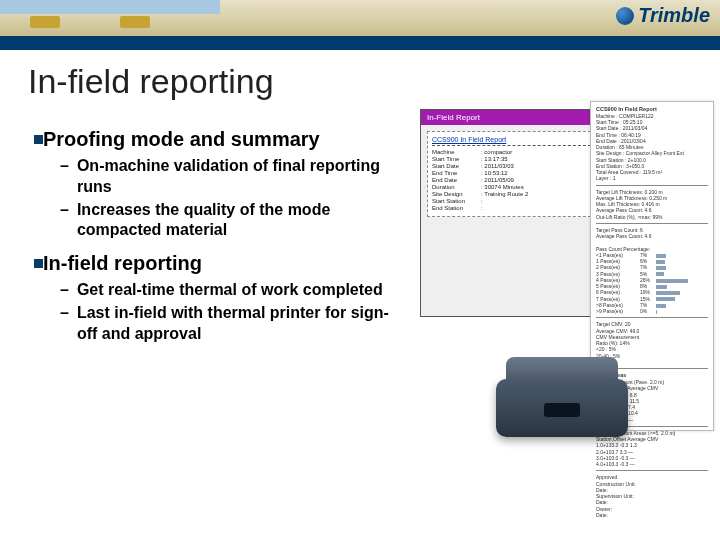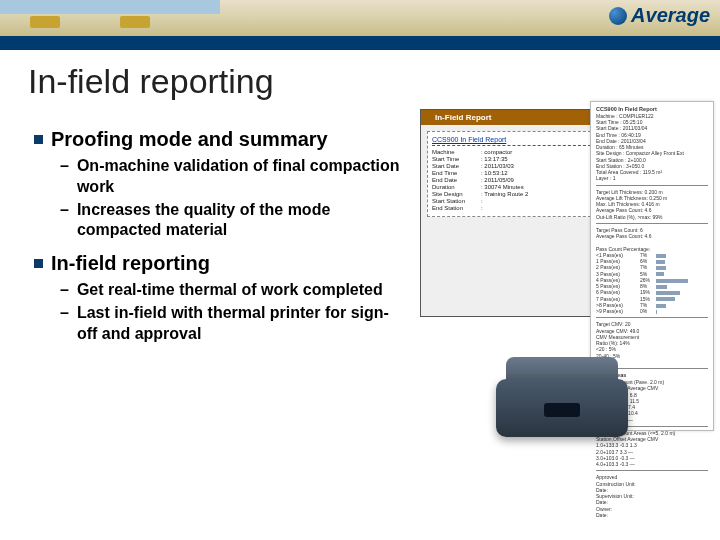--- a/index.html
+++ b/index.html
@@ -11,31 +11,31 @@
   .header .brand{position:absolute;right:10px;top:4px;color:#003b6f;font-weight:bold;font-size:20px;font-style:italic;display:flex;align-items:center;gap:4px;}
   .header .brand .globe{width:18px;height:18px;border-radius:50%;background:radial-gradient(circle at 30% 30%,#4a8fd6,#003b6f);}
   .bluebar{height:14px;background:#003b6f;}
   
   .title{font-size:34px;color:#222;padding:12px 0 4px 28px;font-weight:normal;}
   
   .body{display:flex;padding:8px 6px 0 34px;gap:6px;}
   .col-left{width:374px;}
   ul.lvl1{list-style:none;padding:0;margin:14px 0 0 0;}
   ul.lvl1>li{margin-bottom:6px;}
-  .bullet1{display:flex;align-items:flex-start;gap:8px;}
+  .bullet1{display:flex;align-items:flex-start;gap:0;}
   .sq{width:9px;height:9px;background:#0a3a6a;margin-top:8px;flex-shrink:0;}
   .l1{font-size:20px;font-weight:bold;color:#000;line-height:1.25;}
   ul.lvl2{list-style:none;padding:0;margin:4px 0 10px 26px;}
   ul.lvl2>li{display:flex;gap:8px;margin-bottom:2px;}
   .dash{color:#000;font-size:16px;line-height:1.3;font-weight:bold;}
   .l2{font-size:16px;font-weight:bold;color:#000;line-height:1.3;}
   
   .col-right{width:298px;position:relative;}
   .reportpane{position:absolute;right:104px;top:-4px;width:186px;height:206px;border:1px solid #555;background:#efefef;font-size:6px;color:#222;}
-  .reportpane .titlebar{background:#a16207;color:#fff;font-size:8px;font-weight:bold;padding:3px 14px;}
+  .reportpane .titlebar{background:#a21caf;color:#fff;font-size:8px;font-weight:normal;padding:3px 6px;}
   .reportpane .body2{background:#fff;margin:6px;border:1px dashed #888;padding:4px;}
   .reportpane .row{display:flex;gap:3px;margin:1px 0;}
   .reportpane .k{width:46px;}
   .paper{position:absolute;right:-2px;top:-12px;width:112px;height:320px;background:#fff;border:1px solid #bbb;font-size:5px;color:#333;padding:4px 5px;line-height:1.25;box-shadow:0 0 3px rgba(0,0,0,.15);}
   .paper b{font-size:5.5px;}
   .paper .bar{display:inline-block;height:4px;background:#8aa0b8;vertical-align:middle;margin-left:2px;}
   .paper hr{border:none;border-top:1px solid #888;margin:3px 0;}
   .printer{position:absolute;right:70px;top:230px;width:160px;height:110px;}
   .printer .base{position:absolute;left:14px;top:36px;width:132px;height:58px;background:linear-gradient(#4a5a6c,#2a3440);border-radius:10px;box-shadow:0 4px 8px rgba(0,0,0,.35);}
   .printer .lid{position:absolute;left:24px;top:14px;width:112px;height:42px;background:linear-gradient(#6a7a8c,#3a4450);border-radius:8px;}
@@ -45,39 +45,39 @@
 <body>
 
 <div class="slide">
 
   <div class="header">
     <div class="sky"></div>
     <div class="dozer" style="left:30px"></div>
     <div class="dozer" style="left:120px"></div>
     <div class="brand">
       <span class="globe"></span>
-      <span>Average</span>
+      <span>Trimble</span>
     </div>
   </div>
   <div class="bluebar"></div>
 
   <div class="title">In-field reporting</div>
 
   <div class="body">
     <div class="col-left">
       <ul class="lvl1">
         <li>
           <div class="bullet1">
             <span class="sq"></span>
             <span class="l1">Proofing mode and summary</span>
           </div>
           <ul class="lvl2">
             <li>
                 <span class="dash">–</span>
-                <span class="l2">On-machine validation of final compaction work</span>
+                <span class="l2">On-machine validation of final reporting runs</span>
               </li>
             <li>
                 <span class="dash">–</span>
                 <span class="l2">Increases the quality of the mode compacted material</span>
               </li>
           </ul>
         </li>
         <li>
           <div class="bullet1">
             <span class="sq"></span>

